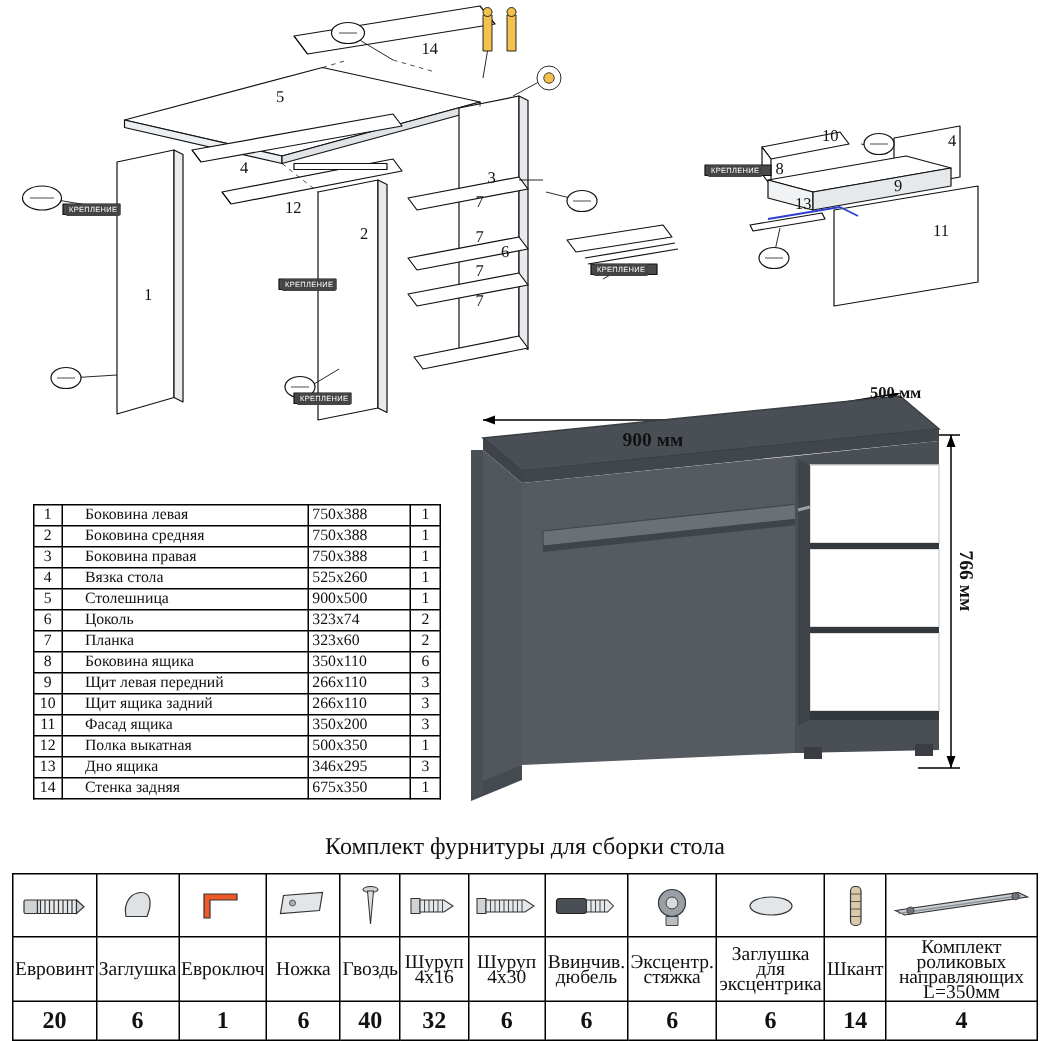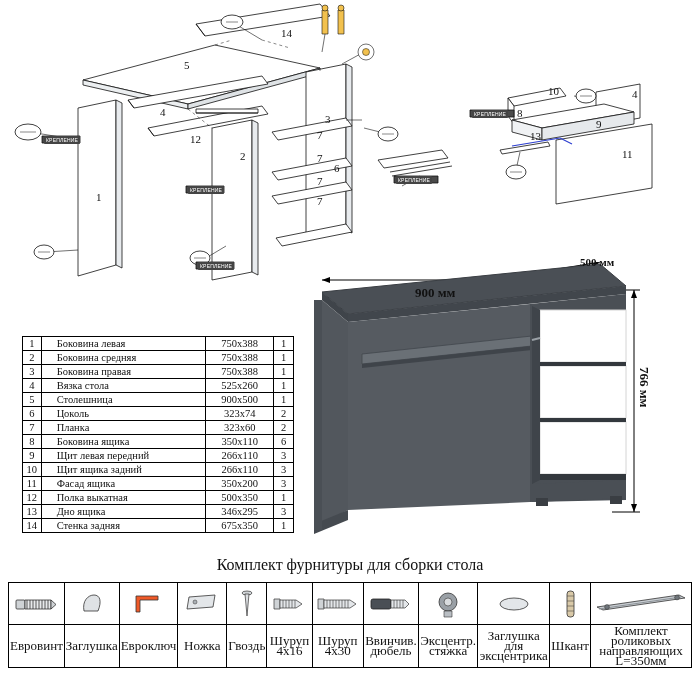--- a/index.html
+++ b/index.html
@@ -47,21 +47,21 @@
     font-family: "Liberation Serif", serif;
   }
   .parts td {
     border: 1px solid #000;
     padding: 0px 2px;
     height: 14px;
     line-height: 13px;
   }
   .parts td.idx { width: 17px; text-align: center; }
   .parts td.nm  { width: 150px; text-align: left; padding-left: 15px; }
-  .parts td.sz  { width: 62px; text-align: center; }
+  .parts td.sz  { width: 62px; text-align: left; }
   .parts td.qt  { width: 18px; text-align: center; }
 
   
   .desk { position: absolute; left: 300px; top: 262px; width: 400px; height: 290px; }
 
   
   .hw-title {
     position: absolute; left: 0; top: 556px; width: 700px;
     text-align: center; font-size: 16px; font-family: "Liberation Serif", serif;
   }
@@ -465,16 +465,30 @@
       <td>Ножка</td>
       <td>Гвоздь</td>
       <td>Шуруп 4х16</td>
       <td>Шуруп 4х30</td>
       <td>Ввинчив. дюбель</td>
       <td>Эксцентр. стяжка</td>
       <td>Заглушка для эксцентрика</td>
       <td>Шкант</td>
       <td>Комплект роликовых направляющих L=350мм</td>
     </tr>
+    <tr class="cnt">
+      <td>20</td>
+      <td>6</td>
+      <td>1</td>
+      <td>6</td>
+      <td>40</td>
+      <td>32</td>
+      <td>6</td>
+      <td>6</td>
+      <td>6</td>
+      <td>6</td>
+      <td>14</td>
+      <td>4</td>
+    </tr>
   </tbody>
     </table>
 
 </div>
 
 </body></html>

